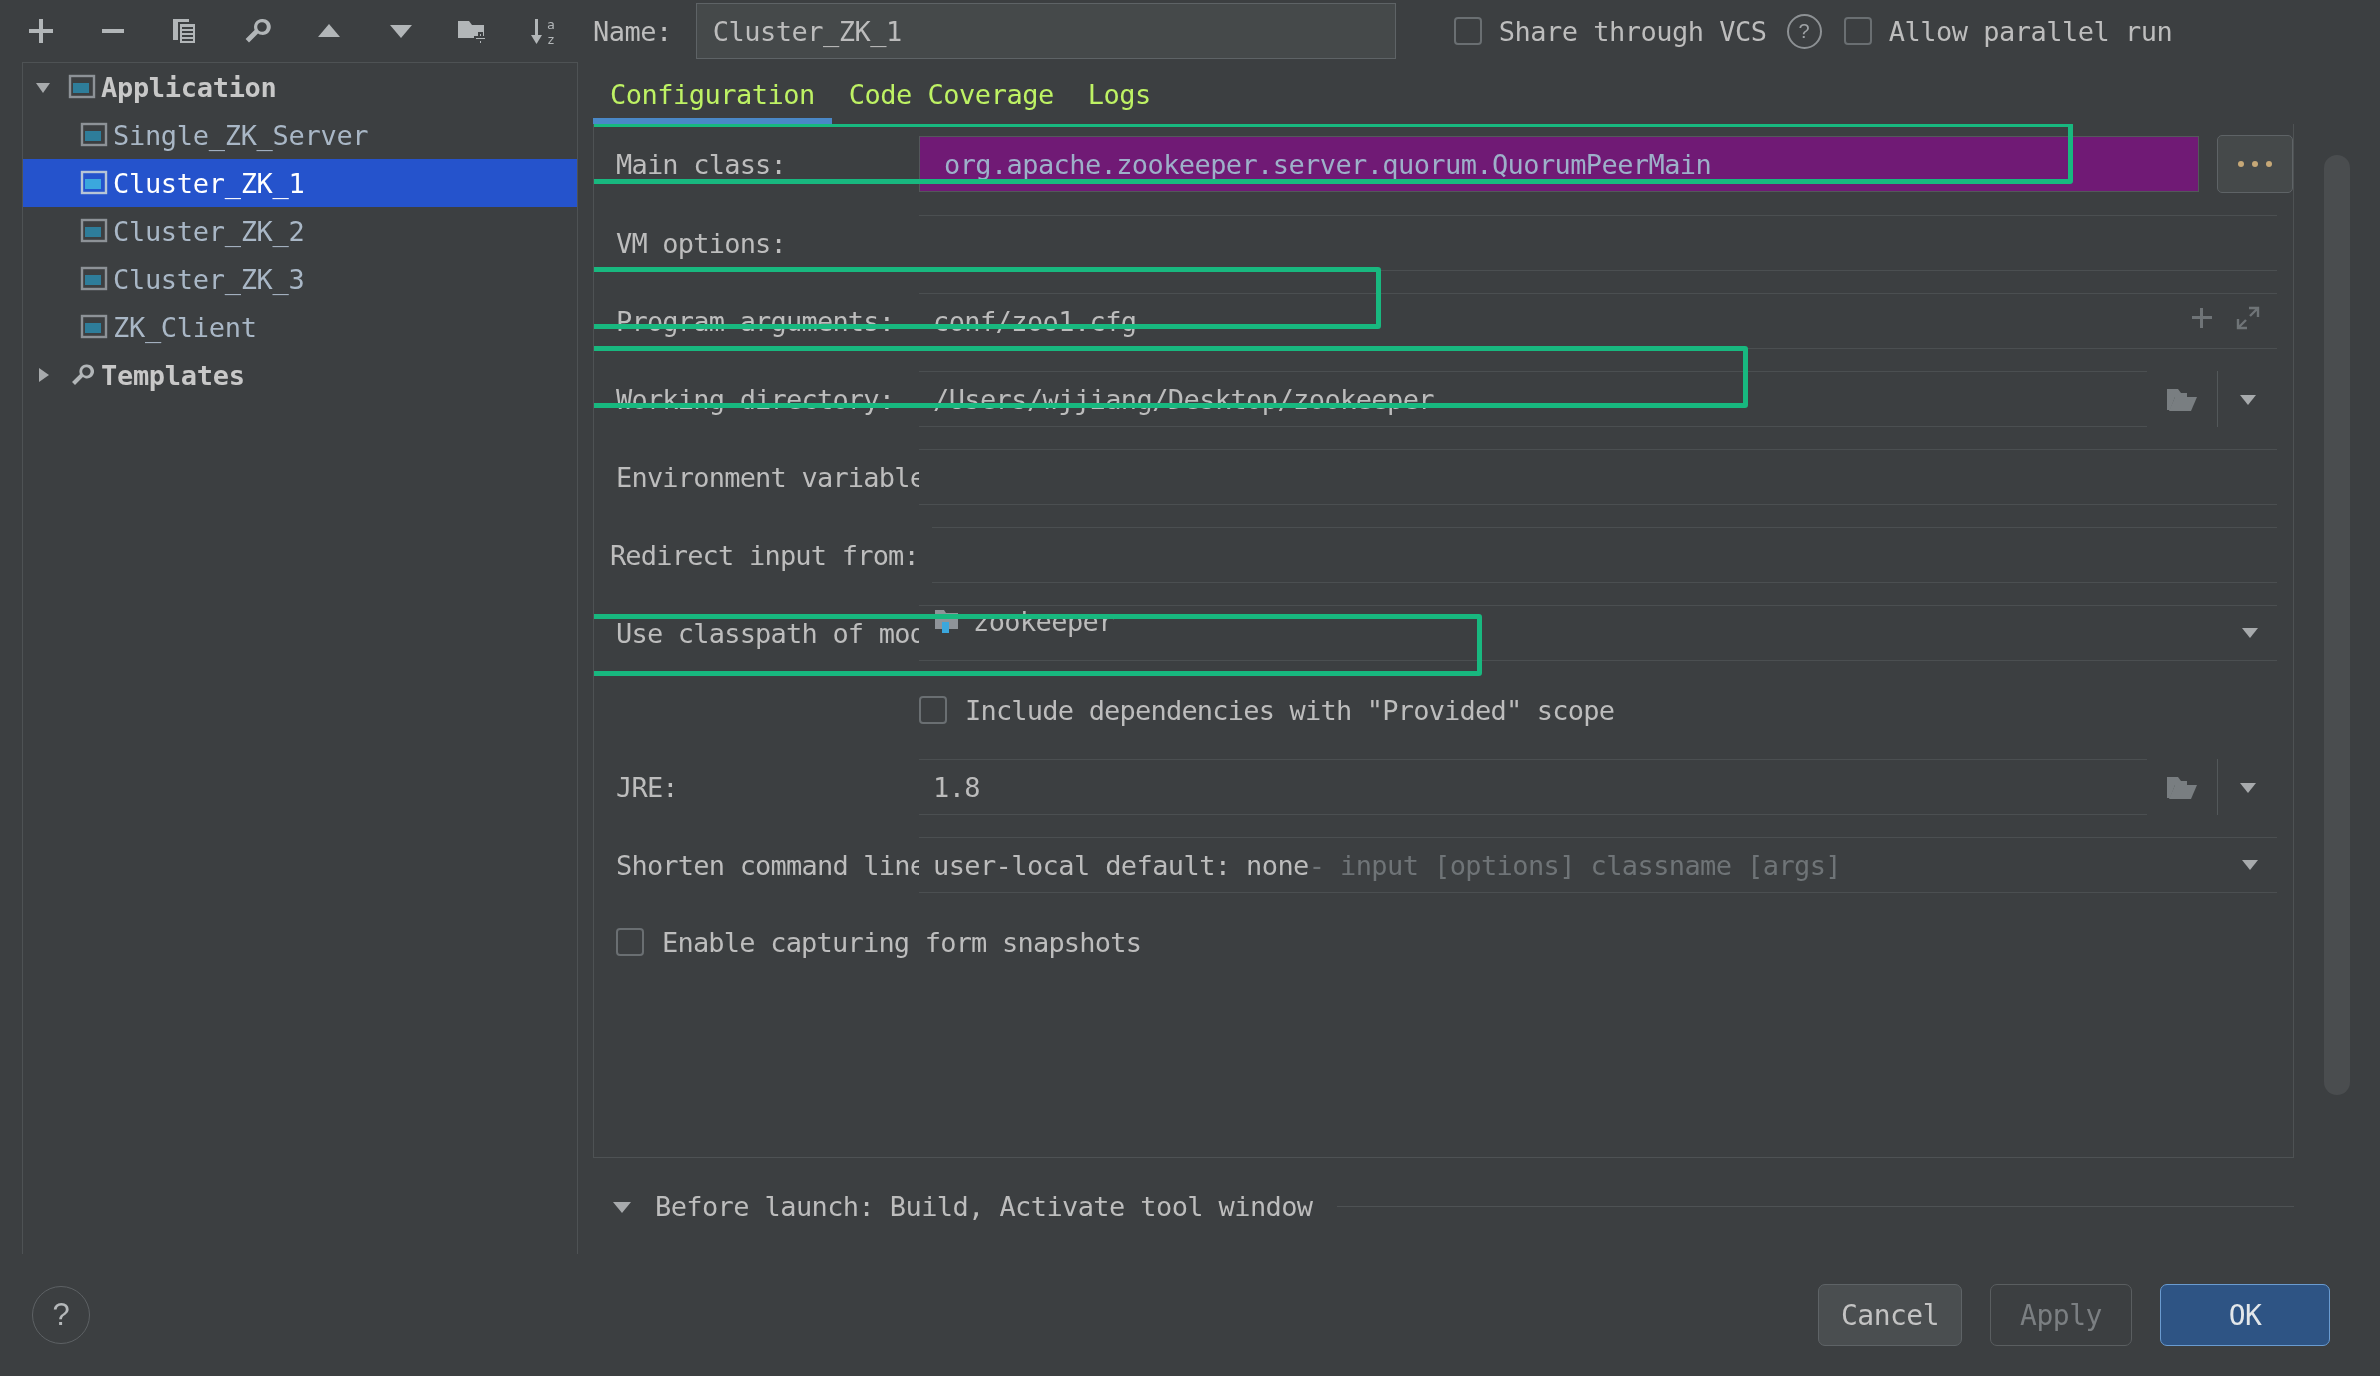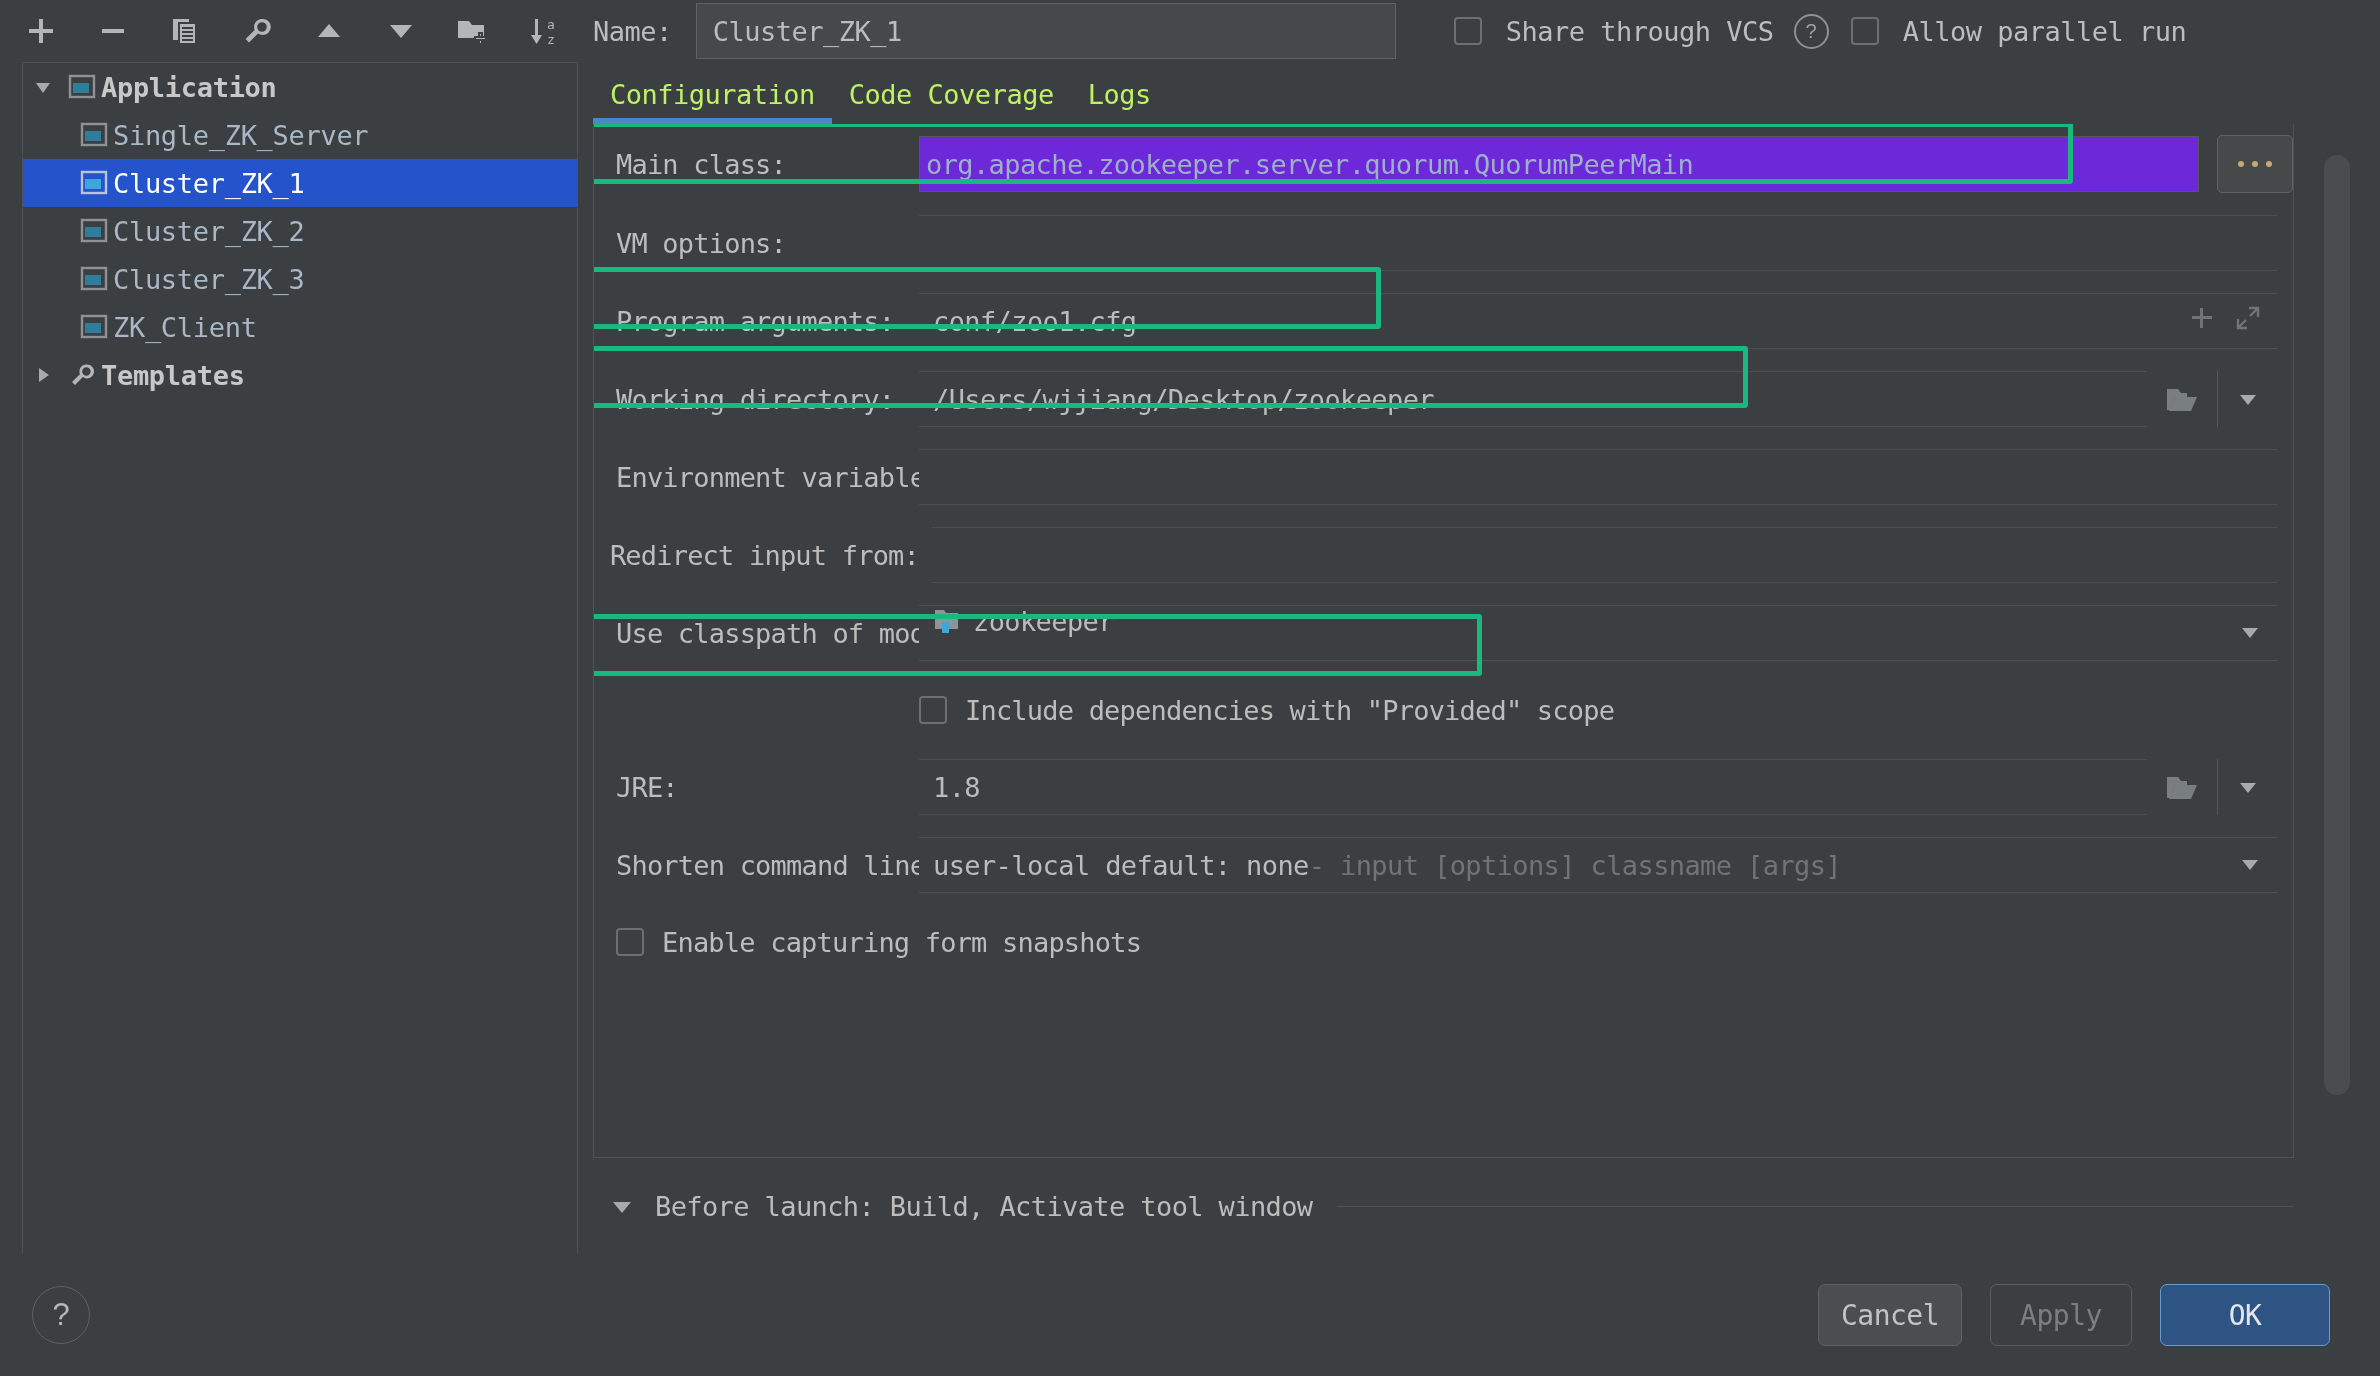--- a/index.html
+++ b/index.html
@@ -91,21 +91,21 @@
     background:#45494a;border:1px solid #5e6366;
     display:flex;align-items:center;padding-left:16px;
     font-size:27px;color:#bcbcbc;letter-spacing:-.5px;
   }
   .toprightchecks{display:flex;align-items:center;margin-left:58px;gap:0;}
   .cbsquare{
     width:28px;height:28px;box-sizing:border-box;
     border:2px solid #6a6f72;border-radius:4px;background:#3c3f41;
     flex:0 0 28px;
   }
-  .ckitem{display:flex;align-items:center;gap:24px;font-size:27px;color:#bdbdbd;letter-spacing:-.5px;white-space:nowrap;justify-content:space-between;}
+  .ckitem{display:flex;align-items:center;gap:17px;font-size:27px;color:#bdbdbd;letter-spacing:-.5px;white-space:nowrap;justify-content:space-between;}
   .qmark{
     width:31px;height:31px;border-radius:50%;border:2px solid #8d9194;
     color:#9ea2a5;font-size:20px;display:flex;align-items:center;justify-content:center;
     margin:0 22px 0 20px;font-family:"Liberation Sans",sans-serif;
   }
   
   .tabsrow{
     height:62px;flex:0 0 62px;
     display:flex;align-items:flex-end;
     padding-left:15px;
@@ -136,22 +136,22 @@
   }
   .flabel{
     font-size:27px;color:#bdbdbd;letter-spacing:-.8px;
     flex:0 0 auto;white-space:nowrap;
   }
   .lbl-col{width:303px;flex:0 0 303px;display:flex;align-items:center;}
   .lbl-col.right{justify-content:flex-end;padding-right:0;}
   .fieldwrap{flex:1;display:flex;align-items:center;min-width:0;position:relative;}
   .textfield{
     flex:1;height:56px;box-sizing:border-box;
-    background:#6d28d9;border:1px solid #53585a;
-    display:flex;align-items:center;padding-left:6px;
+    background:#701a75;border:1px solid #53585a;
+    display:flex;align-items:center;padding-left:24px;
     font-size:27px;color:#bcbcbc;letter-spacing:-.6px;
     min-width:0;overflow:hidden;white-space:nowrap;
   }
   .textfield.mainclass{color:#9db0c9;}
   .flatfield{
     flex:1;height:56px;box-sizing:border-box;
     background:#3c3f41;border:none;border-top:1px solid #4b4f51;border-bottom:1px solid #4b4f51;
     display:flex;align-items:center;padding-left:14px;
     font-size:27px;color:#bcbcbc;letter-spacing:-.6px;
     position:relative;min-width:0;

